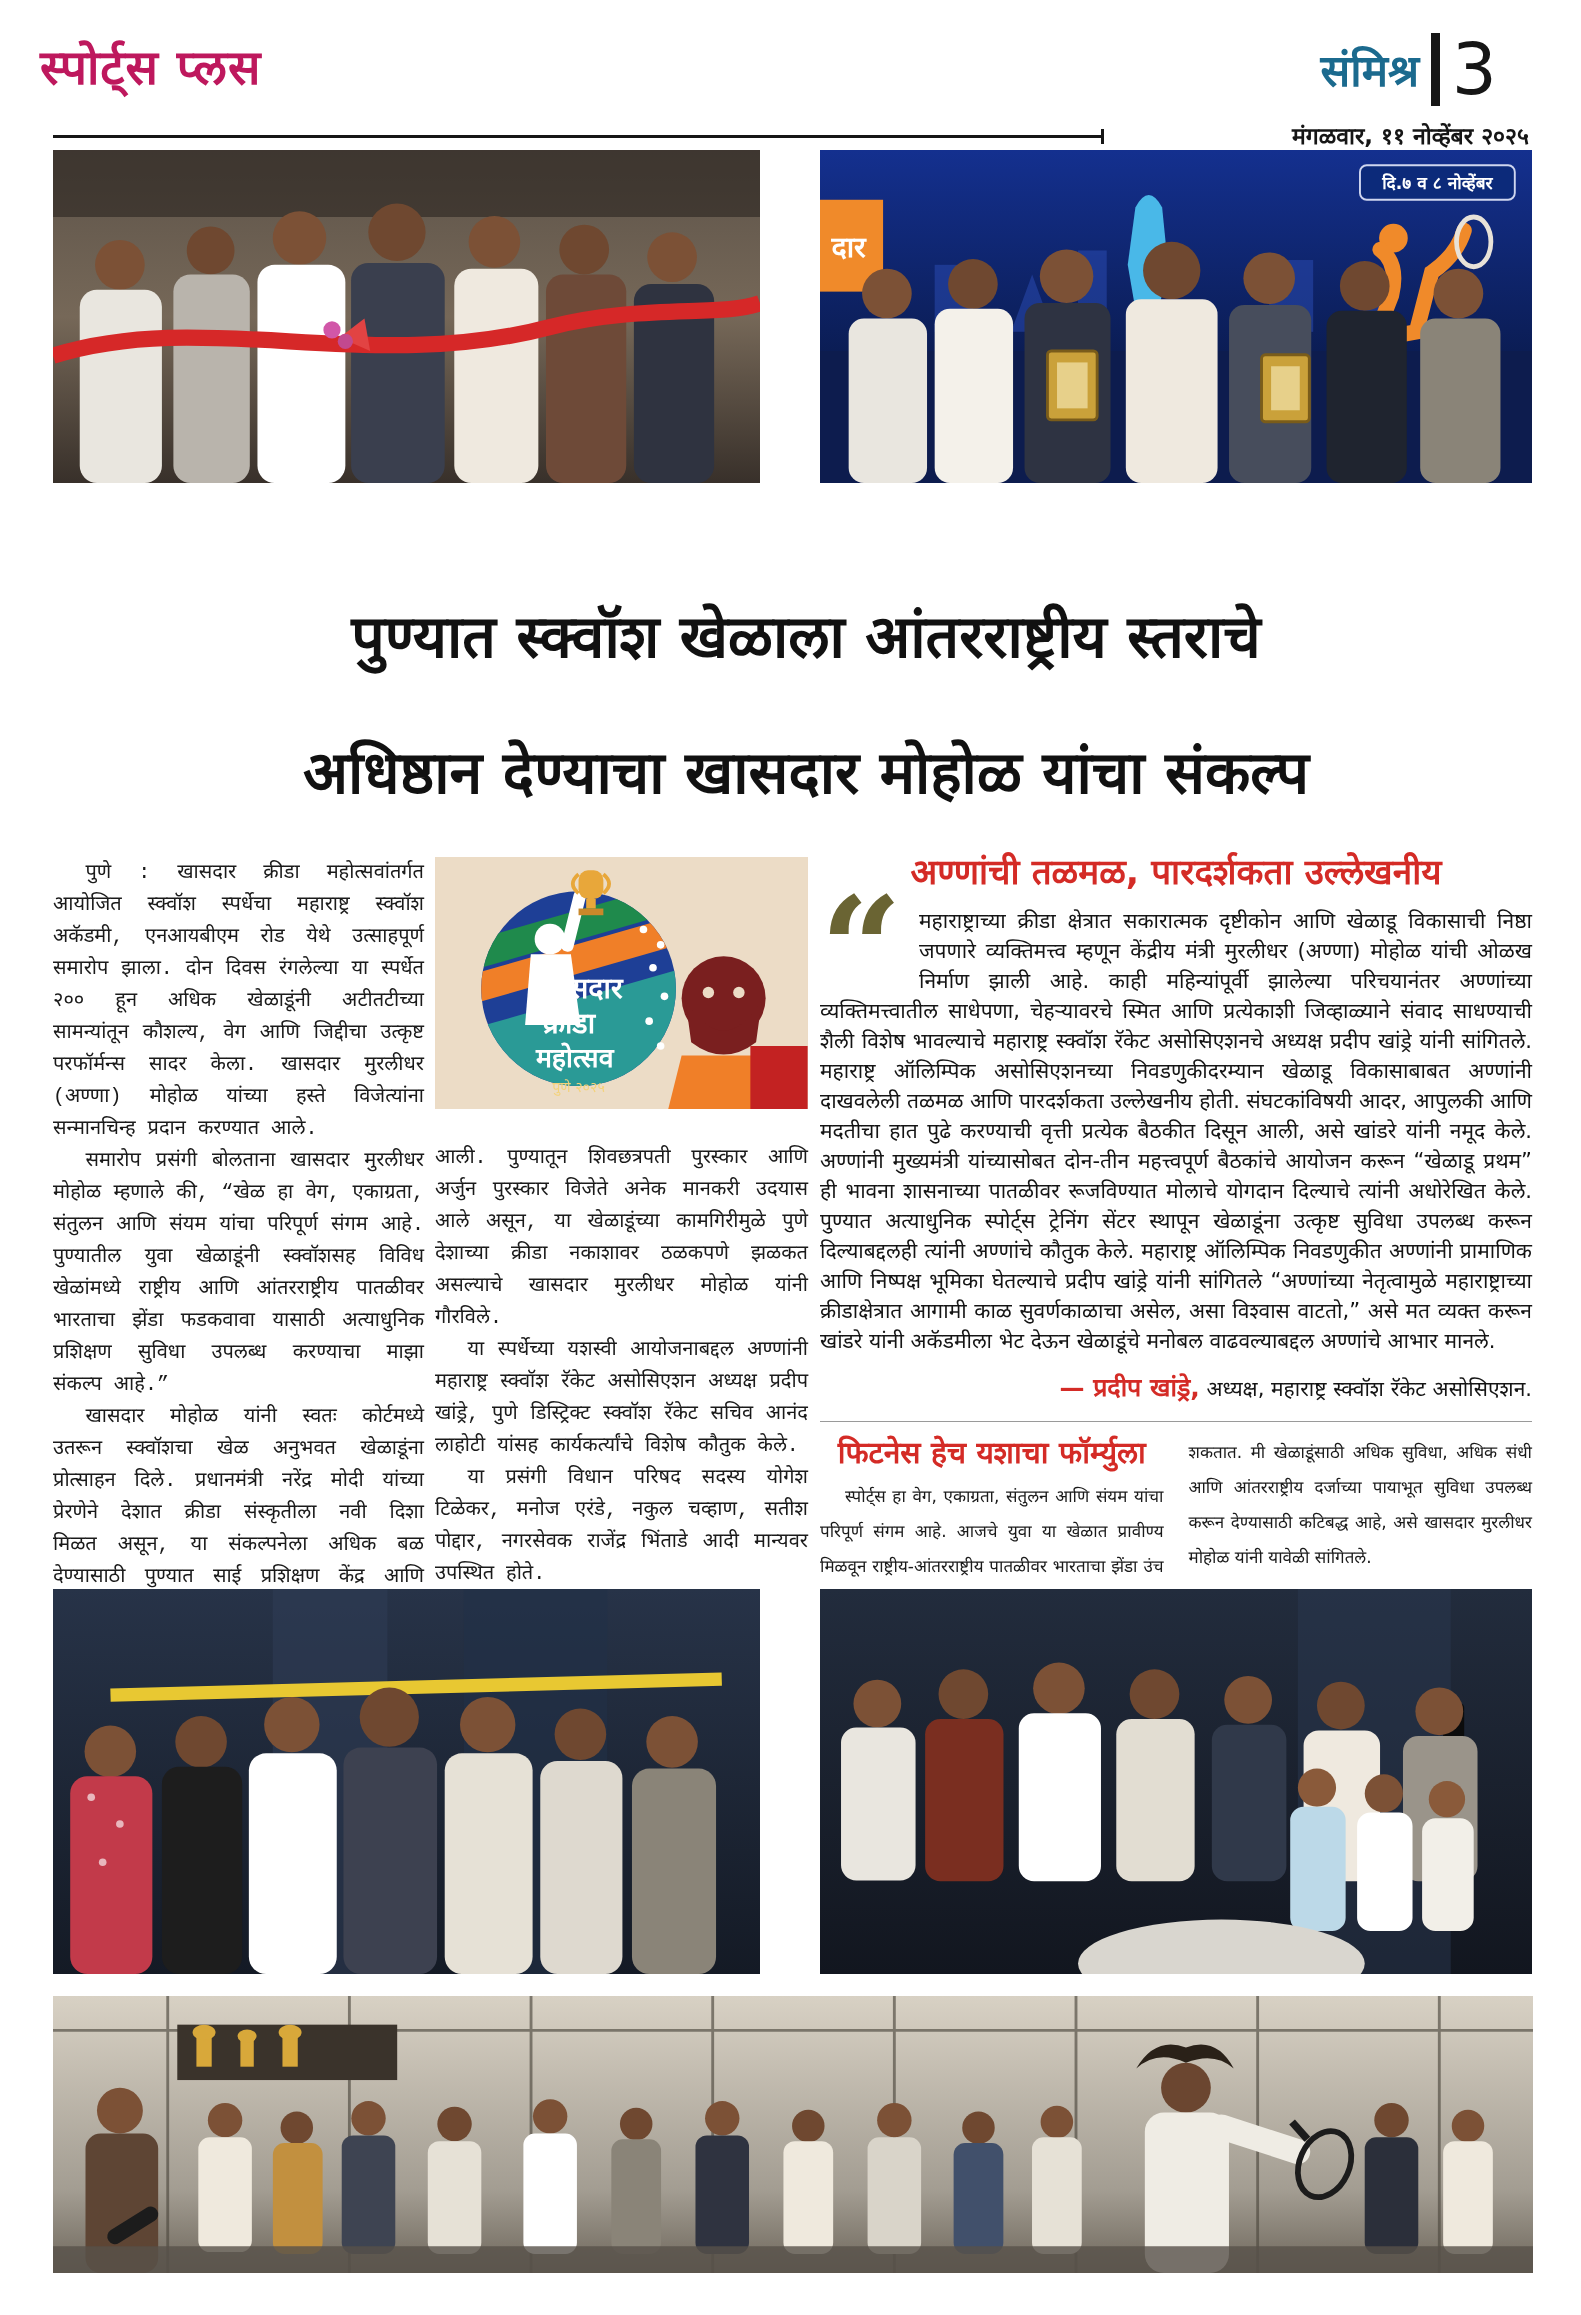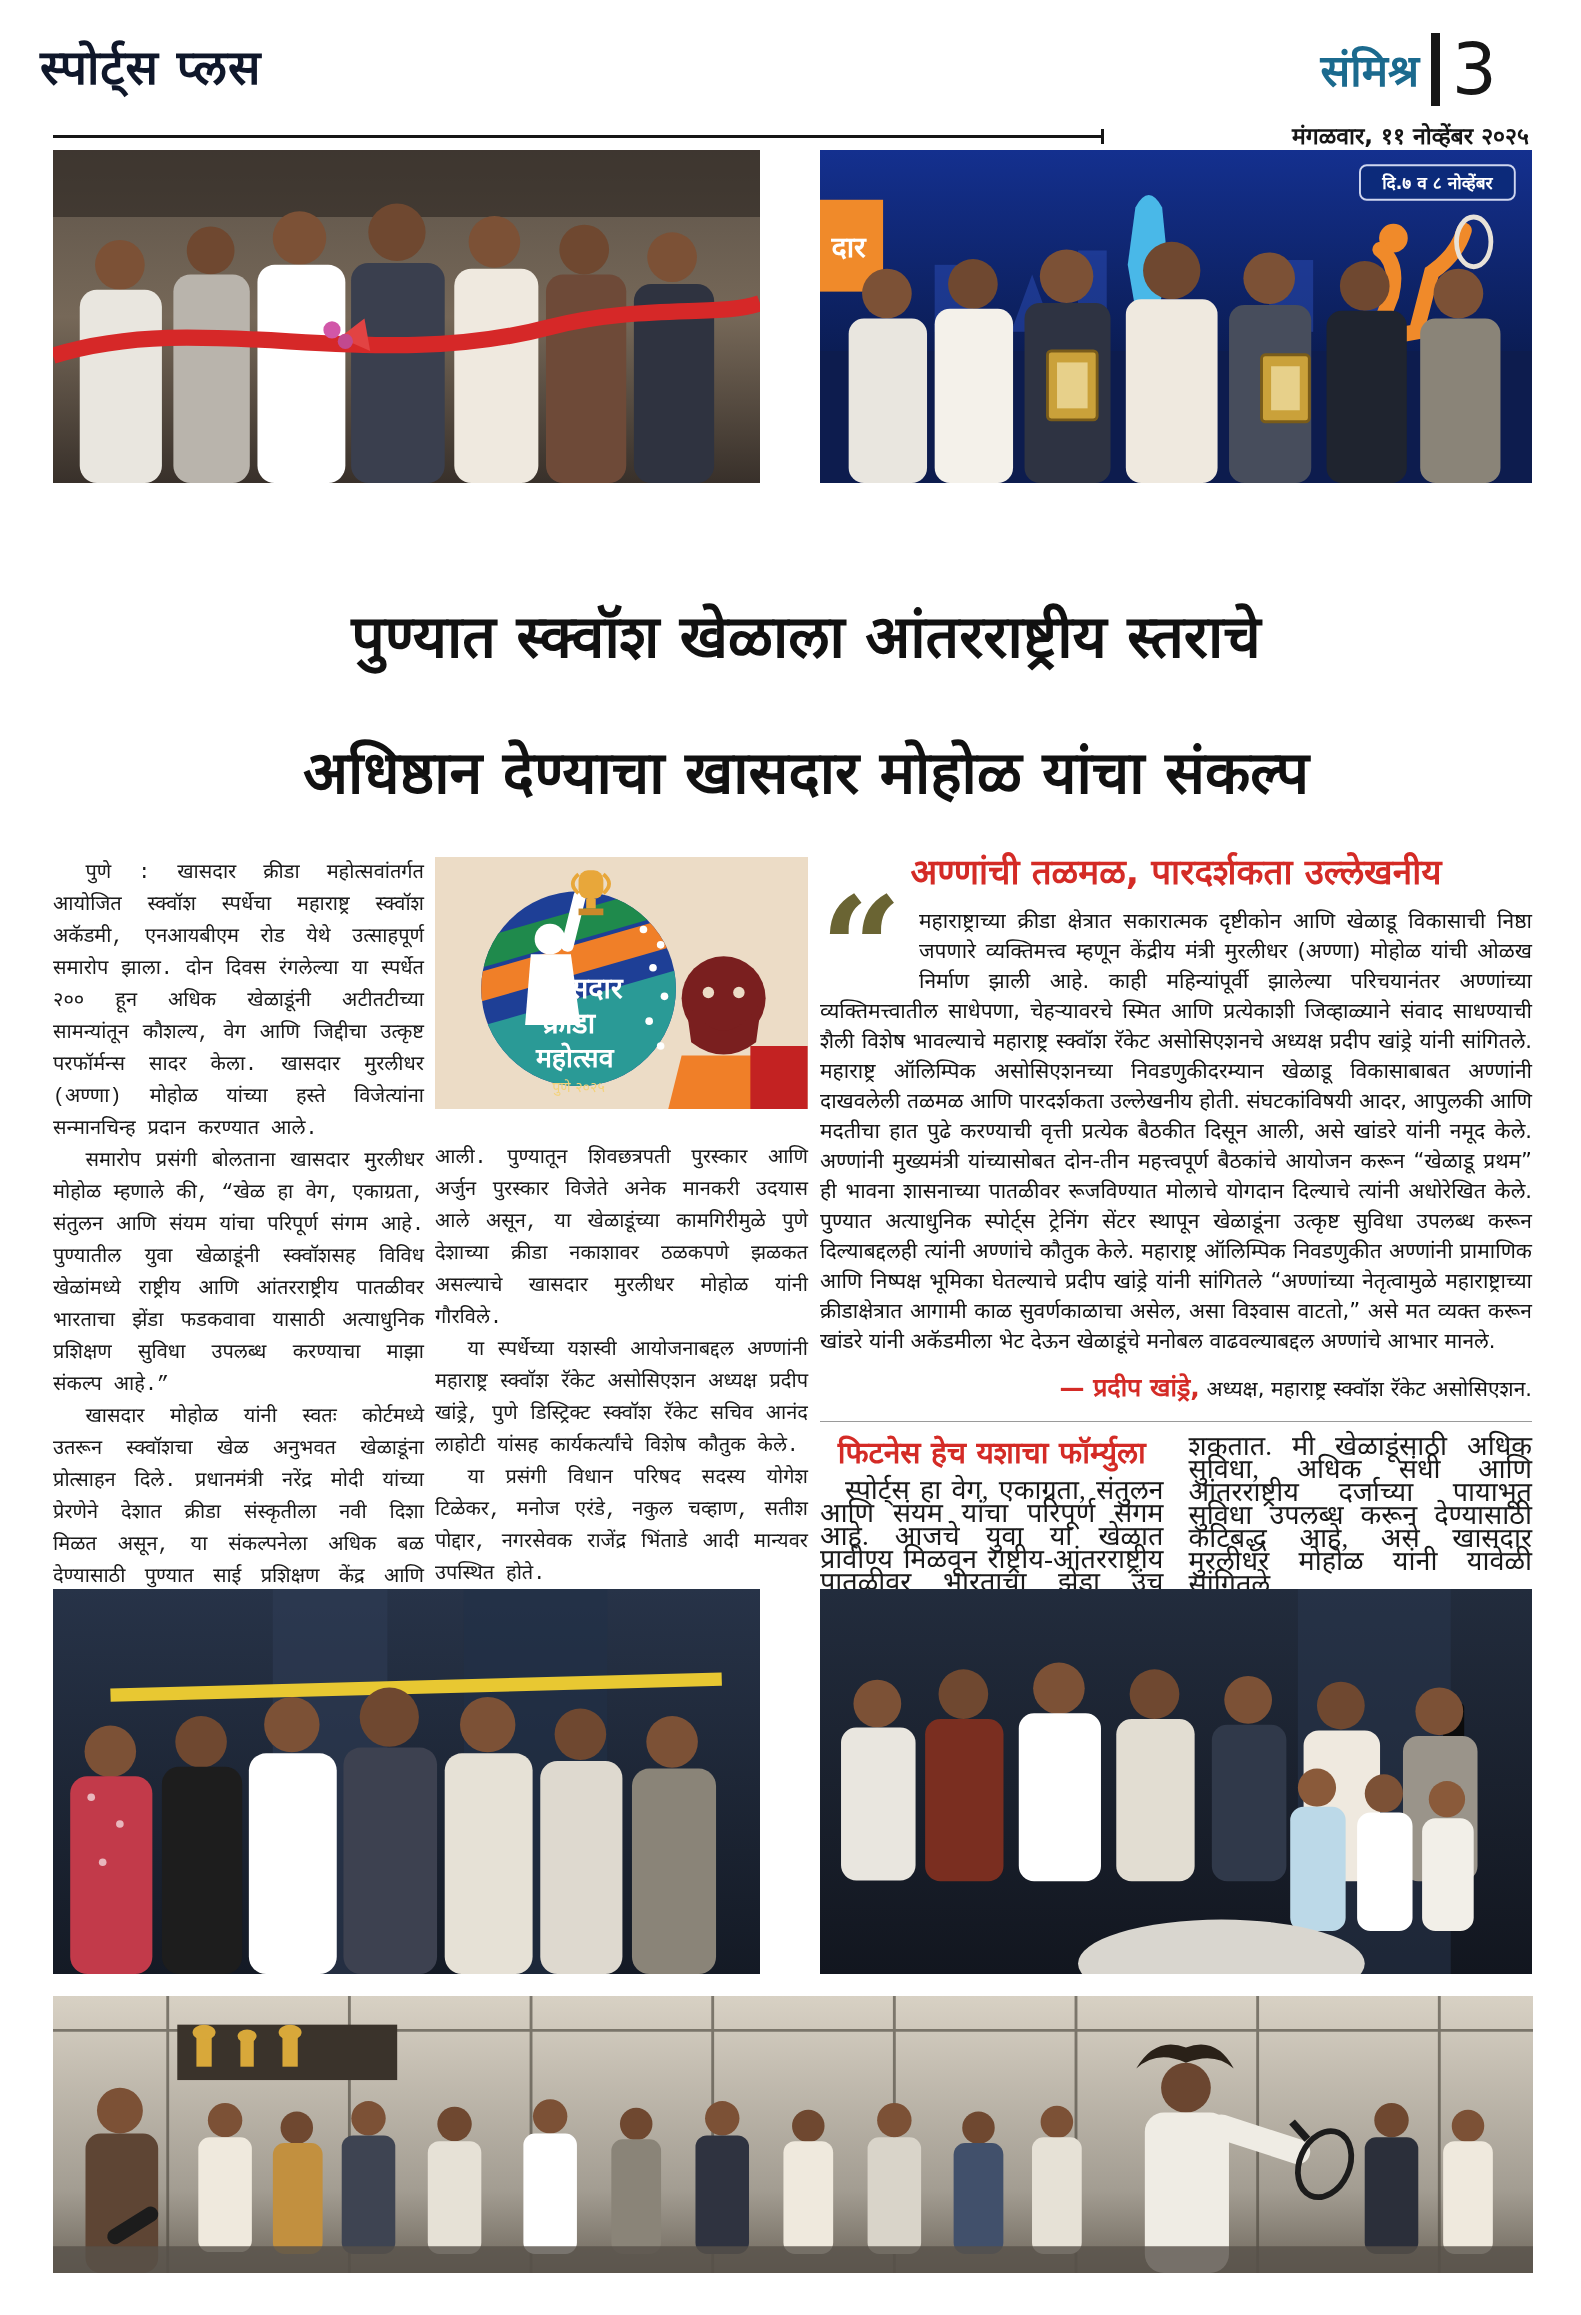--- a/index.html
+++ b/index.html
@@ -4,21 +4,21 @@
 <style>
   html,body{margin:0;padding:0;background:#e8e8e8;}
   .page{
     position:relative;width:1581px;height:2315px;margin:0 auto;
     background:#ffffff;overflow:hidden;
     font-family:"DejaVu Sans", sans-serif;color:#1a1a1a;
   }
   
   .masthead-title{
     position:absolute;left:40px;top:32.5px;
-    font-size:48px;font-weight:bold;color:#0f172a;letter-spacing:1px;
+    font-size:48px;font-weight:bold;color:#be185d;letter-spacing:1px;
   }
   .edition{
     position:absolute;right:84px;top:32.5px;display:flex;align-items:center;gap:11.5px;justify-content:center;
   }
   .edition .section-name{font-size:44px;font-weight:bold;color:#1b6a8e;}
   .edition .bar{width:9.6px;height:73px;background:#161616;}
   .edition .page-number{font-size:71px;font-weight:400;color:#161616;line-height:1;}
   .pub-date{
     position:absolute;right:52px;top:119px;
     font-size:23px;font-weight:bold;color:#161616;
@@ -65,21 +65,21 @@
   }
   .attribution{margin-top:16px;text-align:right;font-size:21px;}
   .attribution .attr-name{color:#d42b26;font-weight:bold;font-size:25px;}
   .attribution .attr-title{color:#141414;}
   .sidebar-divider{border:none;border-top:1.9px solid #9a9a9a;margin:15.3px 0 13.4px 0;}
   
   .fitness{display:grid;grid-template-columns:1fr 1fr;column-gap:25px;}
   .fitness-heading{
     margin:1.9px 0 9.6px 0;text-align:center;font-size:30px;font-weight:bold;color:#d42b26;
   }
-  .fitness .ftxt{font-size:27px;line-height:23px;text-align:justify;font-family:Liberation Serif, serif;}
+  .fitness .ftxt{font-size:17px;line-height:35px;text-align:justify;}
   .fitness .ftxt.first{text-indent:25px;}
 </style>
 </head>
 <body>
 
 <div class="page">
 
   <div class="masthead-title">स्पोर्ट्स प्लस</div>
   <div class="edition">
     <span class="section-name">संमिश्र</span>

